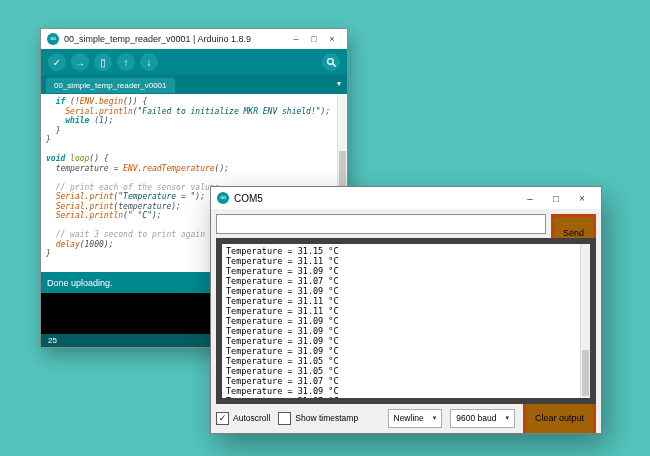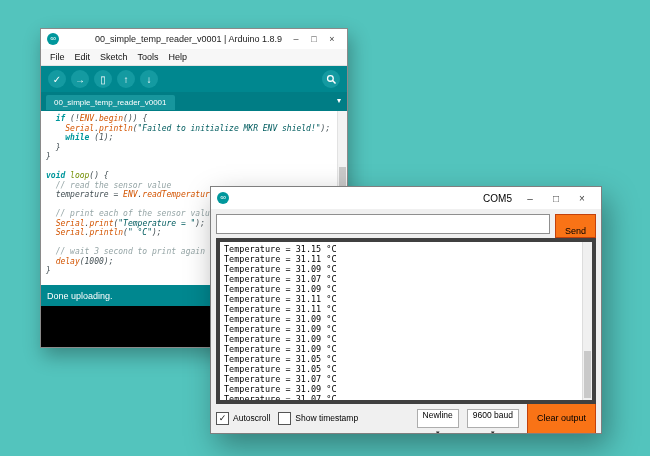--- a/index.html
+++ b/index.html
@@ -6,21 +6,21 @@
   .desktop{position:relative;width:650px;height:456px;background:#53c4bd;overflow:hidden;
     font-family:"Liberation Sans",sans-serif;-webkit-font-smoothing:antialiased;}
 
   
   .ide{position:absolute;left:40px;top:28px;width:306px;height:318px;z-index:1;
     background:#fff;border:1px solid #8a8a8a;box-shadow:3px 8px 18px rgba(0,0,0,.3);
     display:flex;flex-direction:column;}
   .titlebar{height:20px;background:#fff;display:flex;align-items:center;gap:5px;padding:0 6px;flex:0 0 auto;}
   .app-icon{width:12px;height:12px;border-radius:50%;background:#00979C;color:#fff;
     font-size:8px;line-height:12px;text-align:center;flex:0 0 auto;}
-  .titlebar .title{flex:1;font-size:9px;color:#222;white-space:nowrap;overflow:hidden;text-align:right;}
+  .titlebar .title{flex:1;font-size:9px;color:#222;white-space:nowrap;overflow:hidden;}
   .winbtns{display:flex;gap:0;flex:0 0 auto;}
   .winbtn{width:18px;text-align:center;font-size:9px;color:#444;cursor:default;}
   .menubar{height:16px;background:#f7f7f7;border-bottom:1px solid #e3e3e3;display:flex;
     align-items:center;padding:0 4px;flex:0 0 auto;}
   .menu-item{font-size:9px;color:#111;padding:0 5px;}
   .toolbar{height:26px;background:#00878F;display:flex;align-items:center;gap:5px;
     padding:0 7px;flex:0 0 auto;}
   .tb-btn{width:18px;height:18px;border-radius:50%;background:#149aa1;color:#fff;
     display:flex;align-items:center;justify-content:center;font-size:10px;flex:0 0 auto;}
   .tb-btn.monitor{margin-left:auto;}
@@ -47,59 +47,52 @@
   .serial{position:absolute;left:210px;top:186px;width:390px;height:246px;z-index:2;
     background:#f0f0f0;border:1px solid #7f7f7f;box-shadow:6px 12px 28px rgba(0,0,0,.35);
     display:flex;flex-direction:column;}
   .serial .titlebar{height:22px;}
   .serial .titlebar .title{font-size:10px;color:#000;}
   .serial .winbtn{width:26px;font-size:10px;}
   .serial-body{flex:1;display:flex;flex-direction:column;gap:4px;padding:5px;overflow:hidden;}
   .send-row{display:flex;gap:5px;height:20px;flex:0 0 auto;}
   .send-input{flex:1;border:1px solid #8f8f8f;background:#fff;font-size:9px;padding:0 4px;outline:none;
     font-family:"Liberation Sans",sans-serif;}
-  .btn{border:1px solid #c2410c;background:#f97316;font-size:9px;color:#000;
+  .btn{border:3px solid #c2410c;background:#a16207;font-size:9px;color:#000;
     font-family:"Liberation Sans",sans-serif;padding:11px 9px;}
-  .output{flex:1;background:#fff;border:4px solid #404040;position:relative;overflow:hidden;
+  .output{flex:1;background:#fff;border:6px solid #404040;position:relative;overflow:hidden;
     font-family:"DejaVu Sans Mono",monospace;font-size:8.5px;line-height:10px;color:#000;
     padding:2px 14px 2px 4px;}
   .output .vscroll{background:#f0f0f0;border-left:1px solid #ddd;}
   .output .thumb{top:auto;bottom:2px;height:30%;}
   .bottom-row{height:20px;display:flex;align-items:center;gap:8px;flex:0 0 auto;font-size:8.5px;color:#000;}
   .cb-wrap{display:flex;align-items:center;gap:4px;}
   .cb{width:11px;height:11px;border:1px solid #555;background:#fff;display:inline-flex;
     align-items:center;justify-content:center;font-size:9px;color:#111;flex:0 0 auto;}
   .spacer{flex:1;}
   .dd{background:#fff;border:1px solid #adadad;height:17px;padding:0 5px;display:flex;
-    align-items:center;gap:9px;font-size:8.5px;flex-direction:column;}
+    align-items:center;gap:9px;font-size:8.5px;}
   .dd .caret{font-size:7px;color:#333;}
 </style>
 </head>
 <body>
 
 <div class="desktop">
 
   <section class="ide">
     <div class="titlebar">
       <span class="app-icon">∞</span>
       <span class="title">00_simple_temp_reader_v0001 | Arduino 1.8.9</span>
       <span class="winbtns">
         <span class="winbtn">–</span>
         <span class="winbtn">□</span>
         <span class="winbtn">×</span>
       </span>
     </div>
 
-    <div class="menubar">
-        <span class="menu-item">File</span>
-        <span class="menu-item">Edit</span>
-        <span class="menu-item">Sketch</span>
-        <span class="menu-item">Tools</span>
-        <span class="menu-item">Help</span>
-      </div>
 
     <div class="toolbar">
       <div class="tb-btn">
           <span>✓</span>
         </div>
         <div class="tb-btn">
           <span>→</span>
         </div>
         <div class="tb-btn">
           <span>▯</span>
@@ -125,43 +118,46 @@
 
     <div class="editor">
       <div>
           <div class="code-line"><span class="tok-d">  </span><span class="tok-kw">if</span><span class="tok-d"> (!</span><span class="tok-fn">ENV</span><span class="tok-d">.</span><span class="tok-fn">begin</span><span class="tok-d">()) {</span></div>
           <div class="code-line"><span class="tok-d">    </span><span class="tok-fn">Serial</span><span class="tok-d">.</span><span class="tok-fn">println</span><span class="tok-d">(</span><span class="tok-str">"Failed to initialize MKR ENV shield!"</span><span class="tok-d">);</span></div>
           <div class="code-line"><span class="tok-d">    </span><span class="tok-kw">while</span><span class="tok-d"> (1);</span></div>
           <div class="code-line"><span class="tok-d">  }</span></div>
           <div class="code-line"><span class="tok-d">}</span></div>
           <div class="code-line">&nbsp;</div>
           <div class="code-line"><span class="tok-kw">void</span><span class="tok-d"> </span><span class="tok-rw">loop</span><span class="tok-d">() {</span></div>
-          <div class="code-line"><span class="tok-cm">  // read the sensor value</span></div>
           <div class="code-line"><span class="tok-d">  temperature = </span><span class="tok-fn">ENV</span><span class="tok-d">.</span><span class="tok-fn">readTemperature</span><span class="tok-d">();</span></div>
           <div class="code-line">&nbsp;</div>
           <div class="code-line"><span class="tok-cm">  // print each of the sensor values</span></div>
           <div class="code-line"><span class="tok-d">  </span><span class="tok-fn">Serial</span><span class="tok-d">.</span><span class="tok-fn">print</span><span class="tok-d">(</span><span class="tok-str">"Temperature = "</span><span class="tok-d">);</span></div>
+          <div class="code-line"><span class="tok-d">  </span><span class="tok-fn">Serial</span><span class="tok-d">.</span><span class="tok-fn">print</span><span class="tok-d">(temperature);</span></div>
           <div class="code-line"><span class="tok-d">  </span><span class="tok-fn">Serial</span><span class="tok-d">.</span><span class="tok-fn">println</span><span class="tok-d">(</span><span class="tok-str">" °C"</span><span class="tok-d">);</span></div>
           <div class="code-line">&nbsp;</div>
           <div class="code-line"><span class="tok-cm">  // wait 3 second to print again</span></div>
           <div class="code-line"><span class="tok-d">  </span><span class="tok-fn">delay</span><span class="tok-d">(1000);</span></div>
           <div class="code-line"><span class="tok-d">}</span></div>
         </div>
       <div class="vscroll">
         <div class="thumb"></div>
       </div>
     </div>
 
     <div class="statusbar">
       <span>Done uploading.</span>
     </div>
 
     <div class="console">
     </div>
 
+    <div class="ide-footer">
+      <span>25</span>
+    </div>
   </section>
 
   <section class="serial">
     <div class="titlebar">
       <span class="app-icon">∞</span>
       <span class="title">COM5</span>
       <span class="winbtns">
         <span class="winbtn">–</span>
         <span class="winbtn">□</span>
         <span class="winbtn">×</span>

